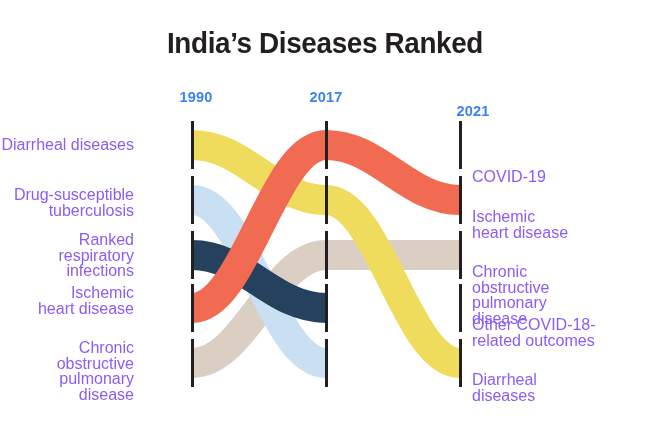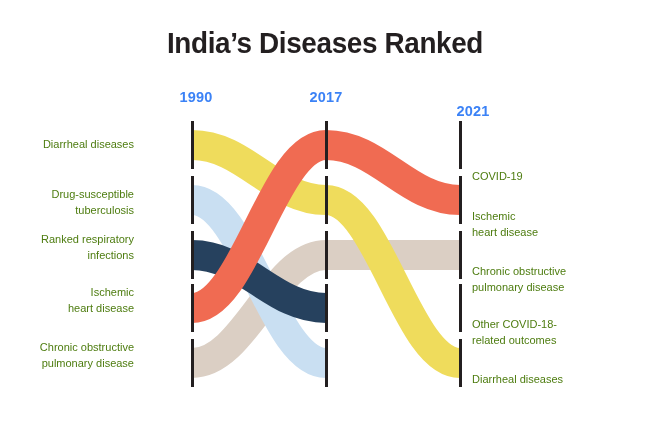--- a/index.html
+++ b/index.html
@@ -55,23 +55,23 @@
   
   .axis-tick {
     position: absolute;
     width: 2.6px;
     background: #231f20;
   }
 
   
   .row-label {
     position: absolute;
-    font-size: 11px;
+    font-size: 16px;
     line-height: 15.5px;
-    color: #4d7c0f;
+    color: #8b5cf6;
     white-space: pre-line;
   }
   .row-label.left {
     text-align: right;
     right: 466px;
   }
   .row-label.right {
     text-align: left;
     left: 472px;
     margin-top: 32px;

